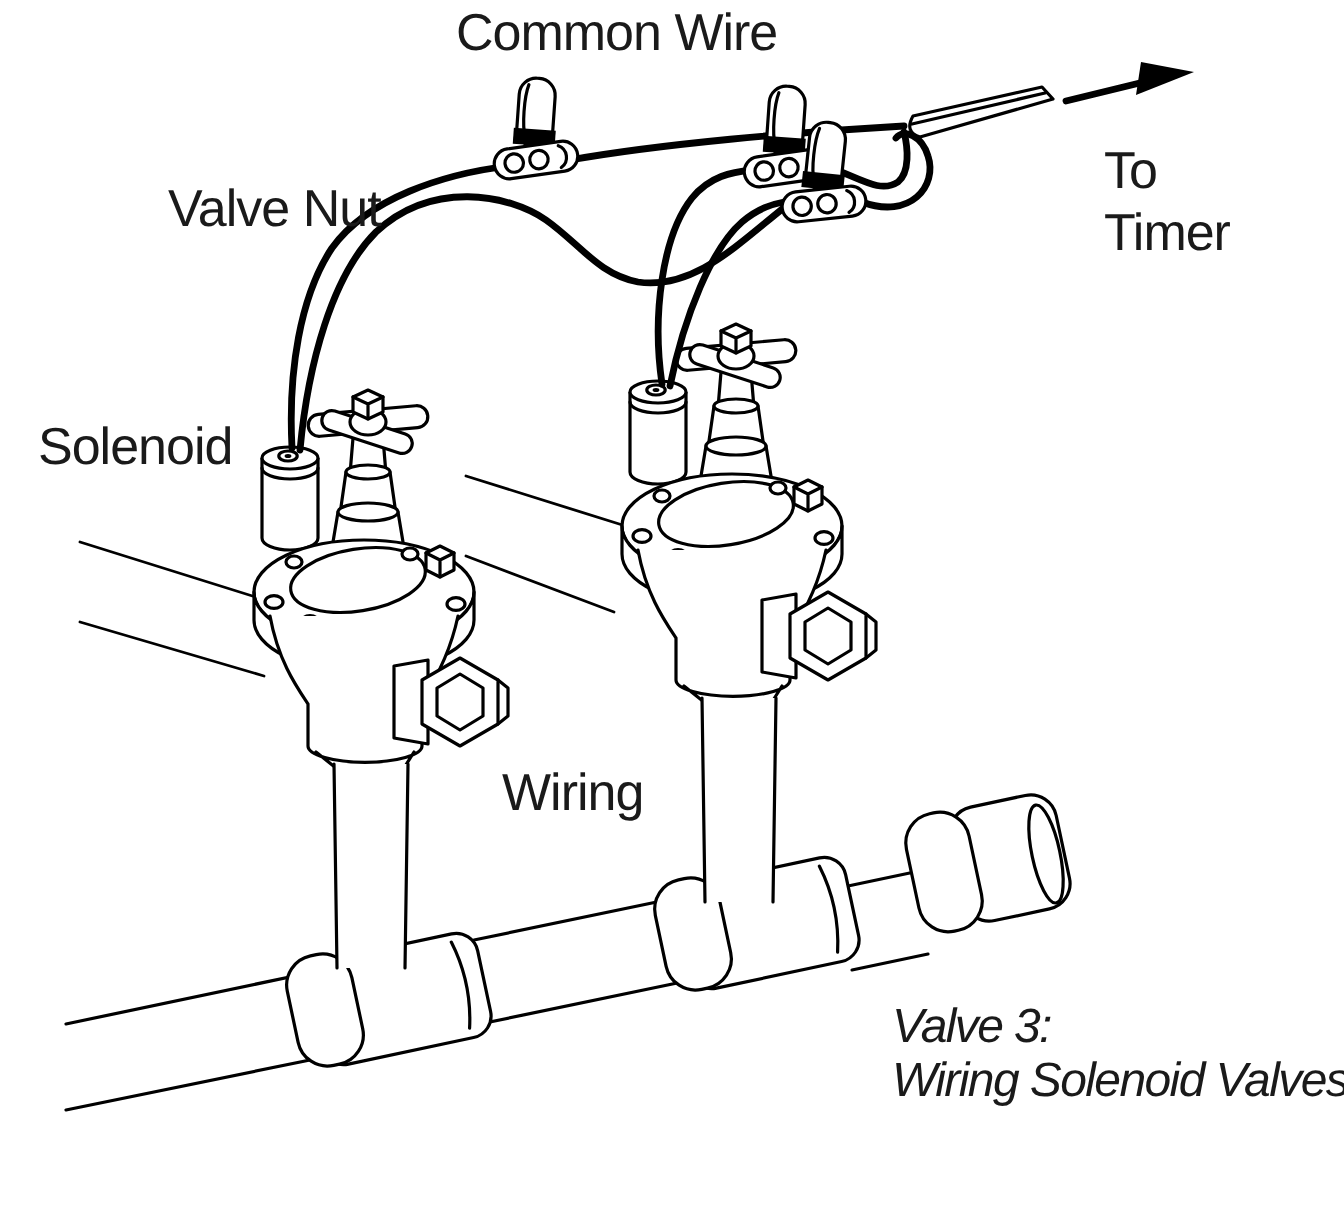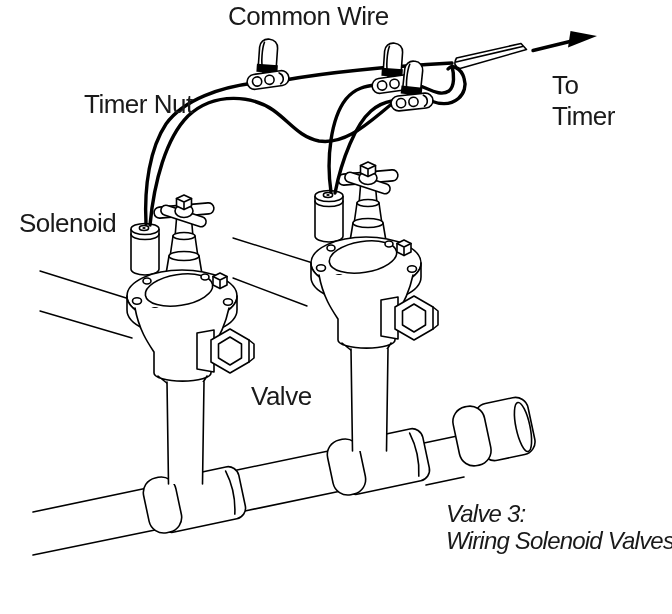--- a/index.html
+++ b/index.html
@@ -156,25 +156,25 @@
       <path class="ln" d="M456,62 L522.5,46.5"></path>
     </g>
 
     <g>
       <path d="M533,50.5 L574,40.5" stroke="var(--line)" stroke-width="3.4" fill="none" stroke-linecap="round"></path>
       <polygon class="bk" points="568,47.5 597,36 570.5,31"></polygon>
     </g>
   </svg>
 
   <div class="lbl lbl-common">Common Wire</div>
-  <div class="lbl lbl-wirenut">Timer Nut</div>
+  <div class="lbl lbl-wirenut">Valve Nut</div>
   <div class="lbl lbl-solenoid">Solenoid</div>
   <div class="lbl lbl-timer">
     <div>To</div>
     <div>Timer</div>
   </div>
-  <div class="lbl lbl-valve">Valve</div>
+  <div class="lbl lbl-valve">Wiring</div>
 
   <div class="caption">
     <div>Valve 3:</div>
     <div>Wiring Solenoid Valves</div>
   </div>
 </div>
 
 </body></html>

